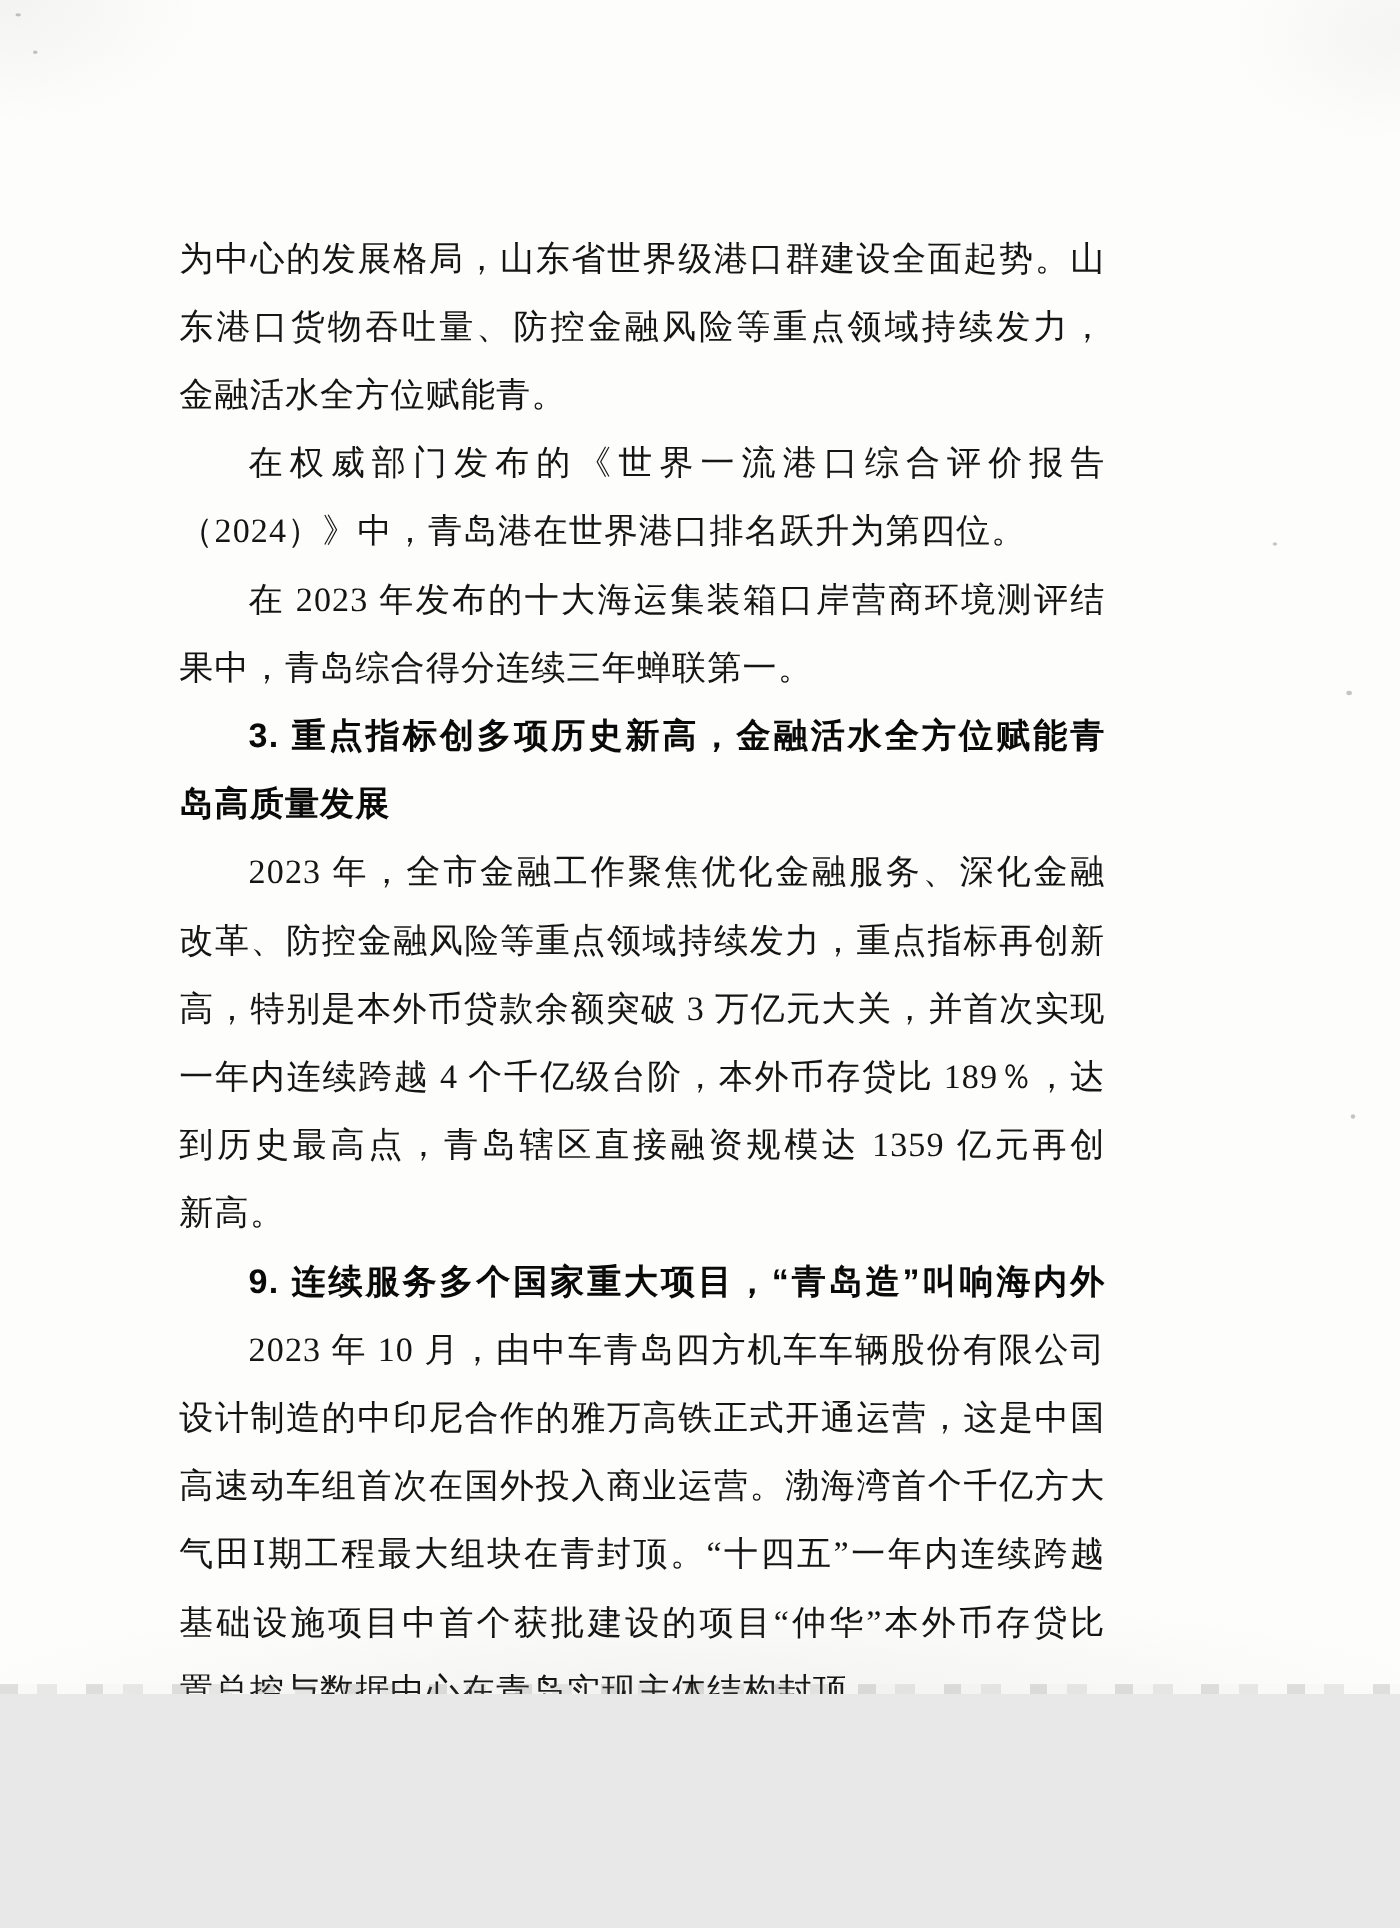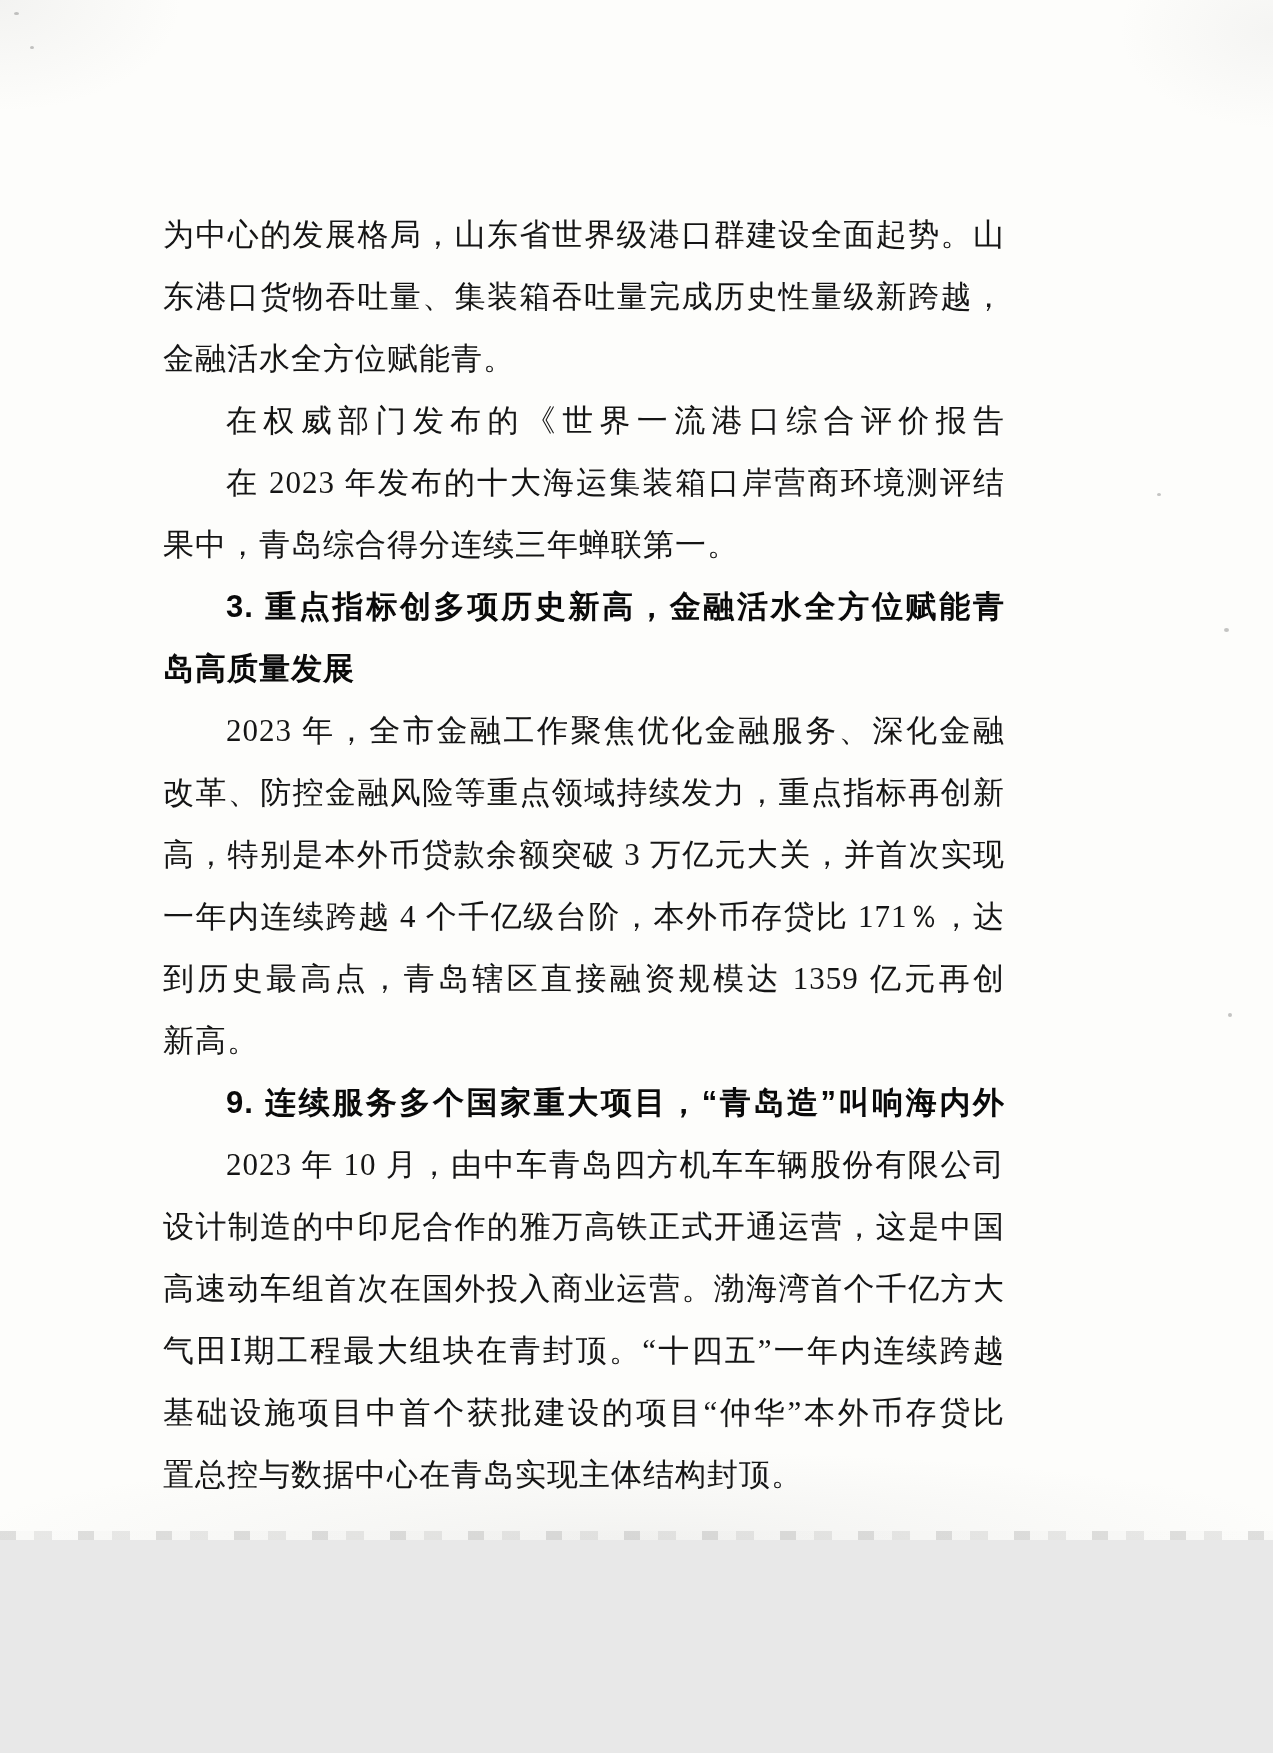--- a/index.html
+++ b/index.html
@@ -82,31 +82,32 @@
   .speck.s4 { left: 1228px; top: 1013px; width: 4px; height: 4px; }
   .speck.s5 { left: 1157px; top: 493px; width: 4px; height: 3px; }
 </style>
 </head>
 <body>
 
 <div class="page">
 
   <div class="textblock">
     <div class="line justify">为中心的发展格局，山东省世界级港口群建设全面起势。山</div>
-    <div class="line justify">东港口货物吞吐量、集装箱吞吐量完成历史性量级新跨越，</div>
+    <div class="line justify">东港口货物吞吐量、防控金融风险等重点领域持续发力，</div>
     <div class="line">金融活水全方位赋能青。</div>
     <div class="line justify indent">在权威部门发布的《世界一流港口综合评价报告</div>
+    <div class="line">（2024）》中，青岛港在世界港口排名跃升为第四位。</div>
     <div class="line justify indent">在 2023 年发布的十大海运集装箱口岸营商环境测评结</div>
     <div class="line">果中，青岛综合得分连续三年蝉联第一。</div>
     <div class="line justify indent heading">3. 重点指标创多项历史新高，金融活水全方位赋能青</div>
     <div class="line heading">岛高质量发展</div>
     <div class="line justify indent">2023 年，全市金融工作聚焦优化金融服务、深化金融</div>
     <div class="line justify">改革、防控金融风险等重点领域持续发力，重点指标再创新</div>
     <div class="line justify">高，特别是本外币贷款余额突破 3 万亿元大关，并首次实现</div>
-    <div class="line justify">一年内连续跨越 4 个千亿级台阶，本外币存贷比 171％，达</div>
+    <div class="line justify">一年内连续跨越 4 个千亿级台阶，本外币存贷比 189％，达</div>
     <div class="line justify">到历史最高点，青岛辖区直接融资规模达 1359 亿元再创</div>
     <div class="line">新高。</div>
     <div class="line justify indent heading">9. 连续服务多个国家重大项目，“青岛造”叫响海内外</div>
     <div class="line justify indent">2023 年 10 月，由中车青岛四方机车车辆股份有限公司</div>
     <div class="line justify">设计制造的中印尼合作的雅万高铁正式开通运营，这是中国</div>
     <div class="line justify">高速动车组首次在国外投入商业运营。渤海湾首个千亿方大</div>
     <div class="line justify">气田Ⅰ期工程最大组块在青封顶。“十四五”一年内连续跨越</div>
     <div class="line justify">基础设施项目中首个获批建设的项目“仲华”本外币存贷比</div>
     <div class="line">置总控与数据中心在青岛实现主体结构封顶。</div>
   </div>

